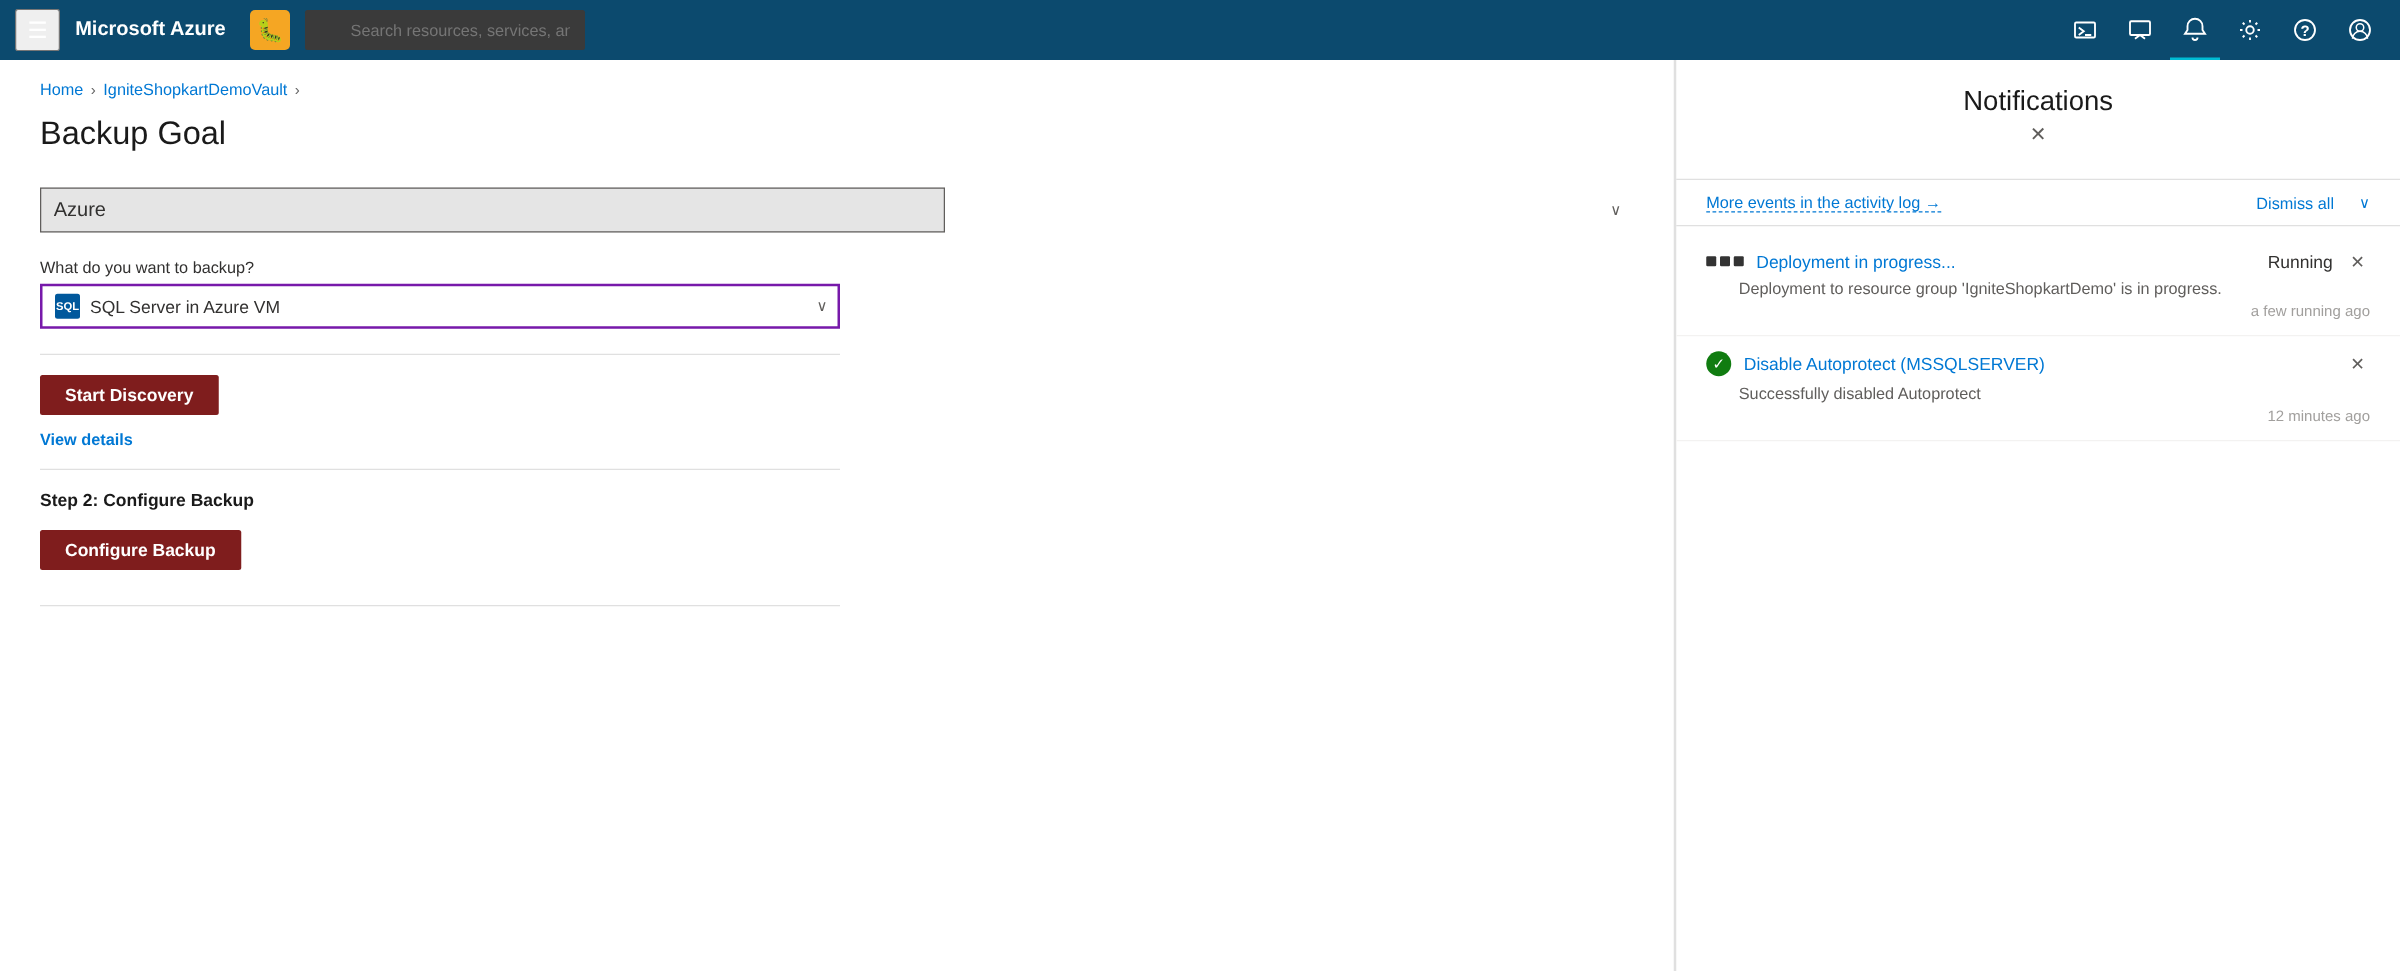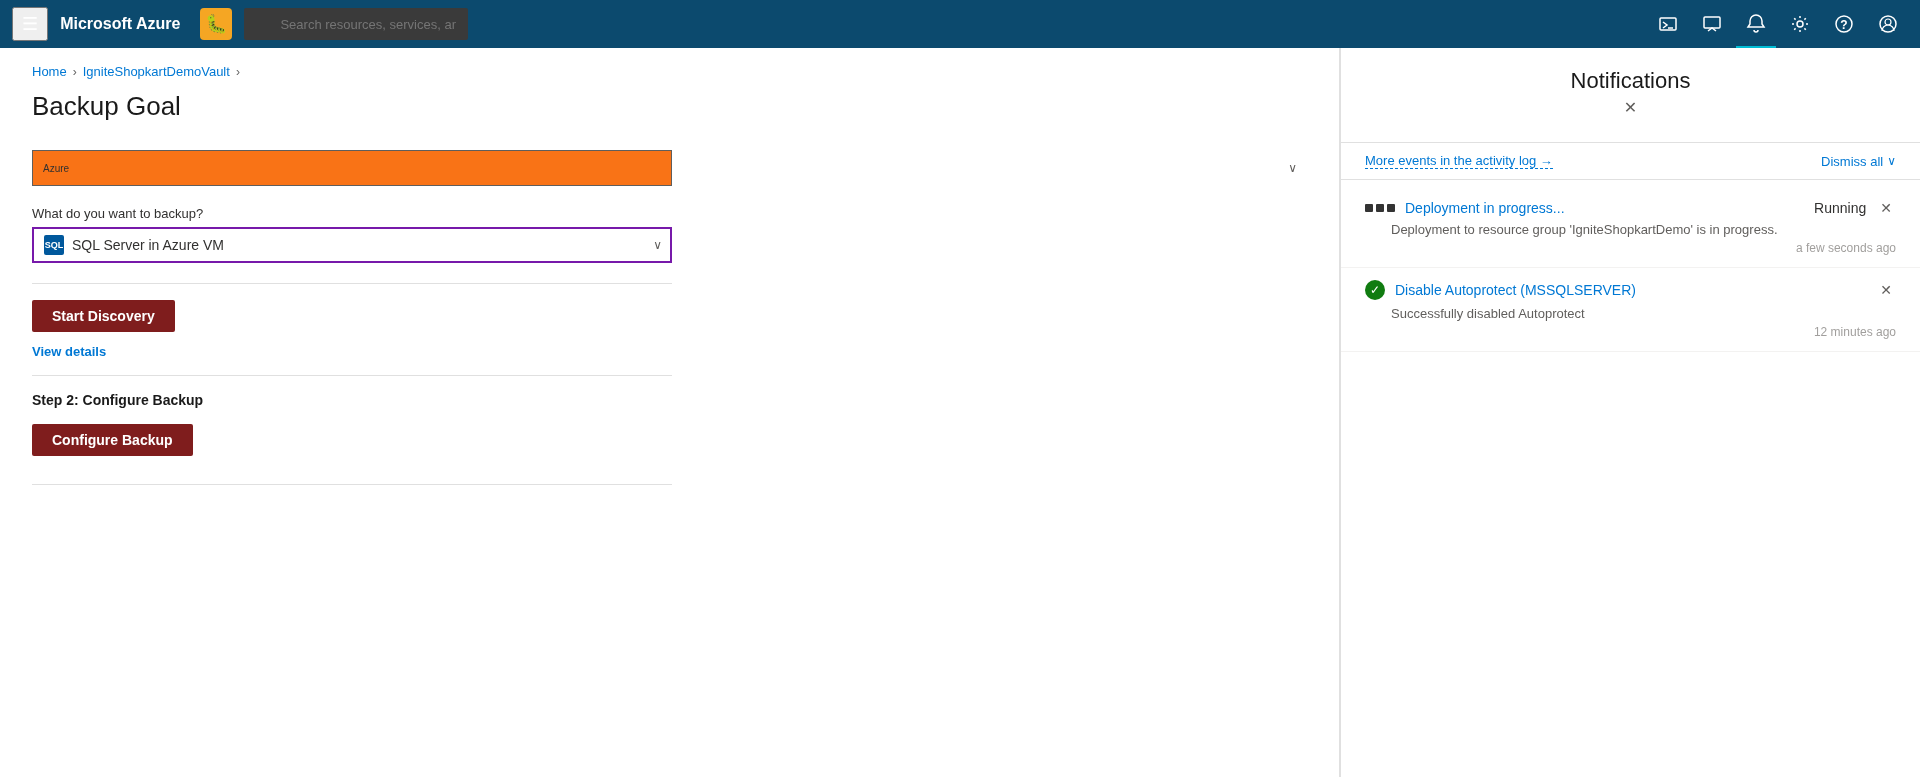--- a/index.html
+++ b/index.html
@@ -137,27 +137,27 @@
       color: #323130;
       margin-bottom: 6px;
       font-weight: 400;
     }
 
     .select-wrap {
       position: relative;
       margin-bottom: 20px;
     }
     .custom-select {
-      width: 640px;
+      width: 724px;
       max-width: 100%;
       height: 36px;
       border: 1px solid #605e5c;
-      background: #f97316;
+      background: #e5e5e5;
       padding: 0 36px 0 10px;
-      font-size: 10px;
+      font-size: 16px;
       color: #323130;
       appearance: none;
       cursor: pointer;
       outline: none;
     }
     .select-chevron {
       position: absolute;
       right: 10px;
       top: 50%;
       transform: translateY(-50%);
@@ -280,21 +280,21 @@
     .notif-activity-link {
       color: #0078d4;
       font-size: 13px;
       text-decoration: none;
       border-bottom: 1px dashed #0078d4;
       cursor: pointer;
     }
     .notif-dismiss-wrap {
       display: flex;
       align-items: center;
-      gap: 4px;
+      gap: 20px;
     }
     .dismiss-all-btn {
       color: #0078d4;
       background: none;
       border: none;
       font-size: 13px;
       cursor: pointer;
       font-weight: 400;
     }
     .chevron-down-icon {
@@ -504,21 +504,21 @@
           <div class="notif-status-dots">
             <div class="status-dot" style="background:#333;"></div>
             <div class="status-dot" style="background:#333;"></div>
             <div class="status-dot" style="background:#333;"></div>
           </div>
           <span class="notif-item-title">Deployment in progress...</span>
           <span class="notif-item-status">Running</span>
           <button class="notif-close-item">✕</button>
         </div>
         <div class="notif-item-body">Deployment to resource group 'IgniteShopkartDemo' is in progress.</div>
-        <div class="notif-item-time">a few seconds ago</div>
+        <div class="notif-item-time">a few running ago</div>
       </div>
 
       <div class="notif-item">
         <div class="notif-item-header">
           <div class="notif-success-icon">✓</div>
           <span class="notif-item-title">Disable Autoprotect (MSSQLSERVER)</span>
           <button class="notif-close-item">✕</button>
         </div>
         <div class="notif-item-body">Successfully disabled Autoprotect</div>
         <div class="notif-item-time">12 minutes ago</div>

